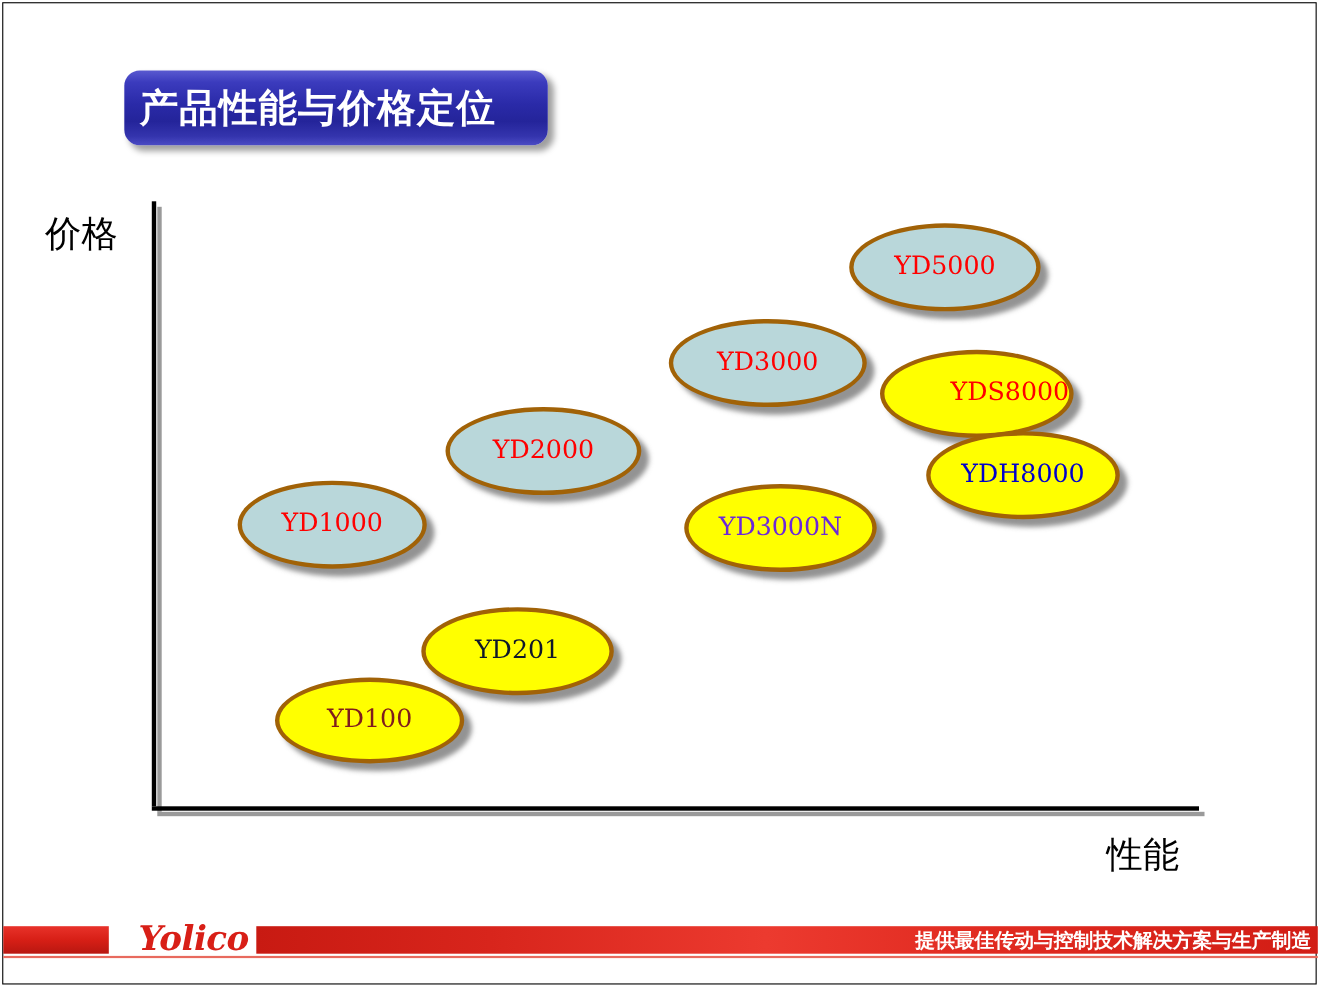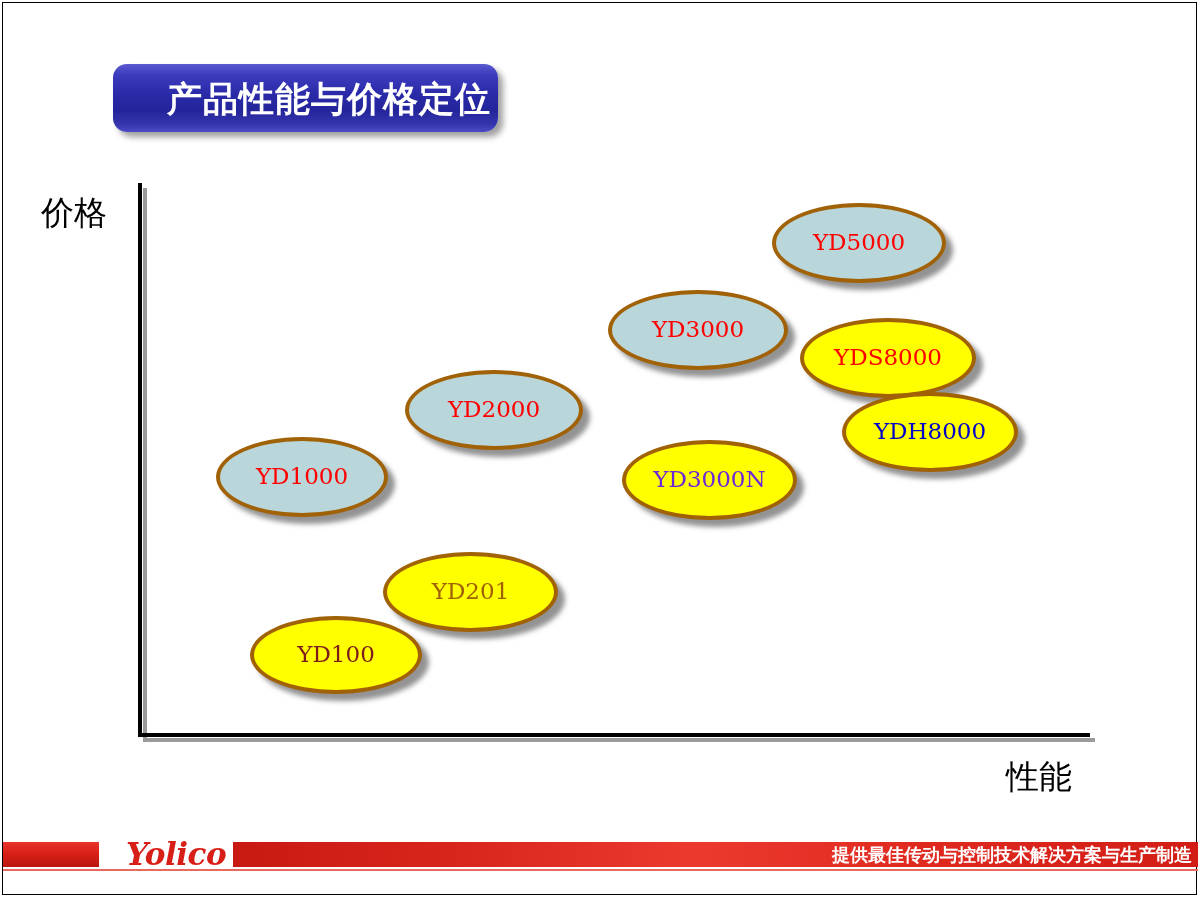--- a/index.html
+++ b/index.html
@@ -44,21 +44,20 @@
                 #5a5ad0 0%,
                 #3b3bbd 16%,
                 #2a2aa8 45%,
                 #24249a 68%,
                 #3434ad 88%,
                 #4b4bc4 100%);
     box-shadow: 5px 5px 6px rgba(0,0,0,0.38);
     display: flex;
     align-items: center;
     box-sizing: border-box;
-    padding-left: 40px;
   }
   .title-text {
     color: #ffffff;
     font-family: "Liberation Sans", "DejaVu Sans", sans-serif;
     font-size: 35px;
     font-weight: bold;
     letter-spacing: 1px;
     padding-left: 14px;
     line-height: 1;
     white-space: nowrap;
@@ -215,26 +214,26 @@
       <div class="bubble" style="left: 608px; top: 290px; width: 180px; height: 80px; background: rgb(185, 215, 218); text-align: center;">
         <span class="bubble-label" style="color: rgb(255, 0, 0);">YD3000</span>
       </div>
       <div class="bubble" style="left: 772px; top: 203px; width: 174px; height: 80px; background: rgb(185, 215, 218);">
         <span class="bubble-label" style="color: rgb(255, 0, 0);">YD5000</span>
       </div>
       <div class="bubble" style="left: 250px; top: 616px; width: 172px; height: 78px; background: rgb(255, 255, 0);">
         <span class="bubble-label" style="color: #7f1d1d;">YD100</span>
       </div>
       <div class="bubble" style="left: 383px; top: 552px; width: 175px; height: 80px; background: rgb(255, 255, 0);">
-        <span class="bubble-label" style="color: #a16207;">YD201</span>
+        <span class="bubble-label" style="color: #0f172a;">YD201</span>
       </div>
       <div class="bubble" style="left: 622px; top: 440px; width: 175px; height: 80px; background: rgb(255, 255, 0);">
         <span class="bubble-label" style="color: #6d28d9;">YD3000N</span>
       </div>
-      <div class="bubble" style="left: 800px; top: 318px; width: 176px; height: 80px; background: rgb(255, 255, 0);">
+      <div class="bubble" style="left: 800px; top: 318px; width: 176px; height: 80px; background: rgb(255, 255, 0); justify-content: flex-end;">
         <span class="bubble-label" style="color: rgb(255, 0, 0);">YDS8000</span>
       </div>
       <div class="bubble" style="left: 842px; top: 392px; width: 176px; height: 80px; background: rgb(255, 255, 0);">
         <span class="bubble-label" style="color: rgb(0, 0, 204);">YDH8000</span>
       </div>
     </div>
 
   <div class="footer">
     <div class="footer-bar-left"></div>
     <div class="footer-logo">

